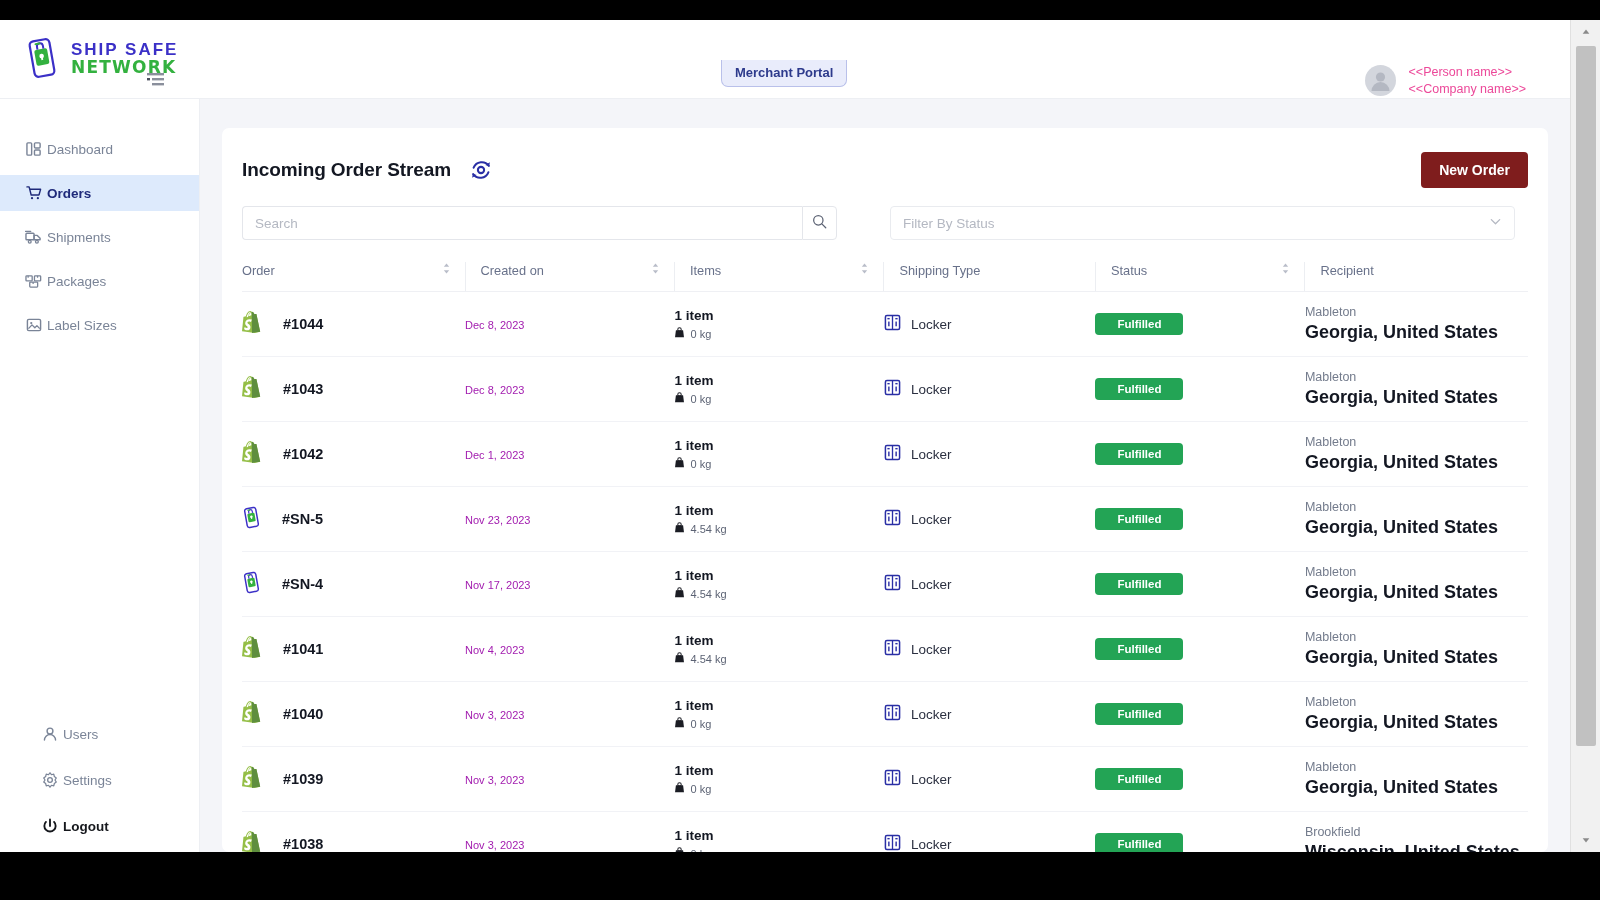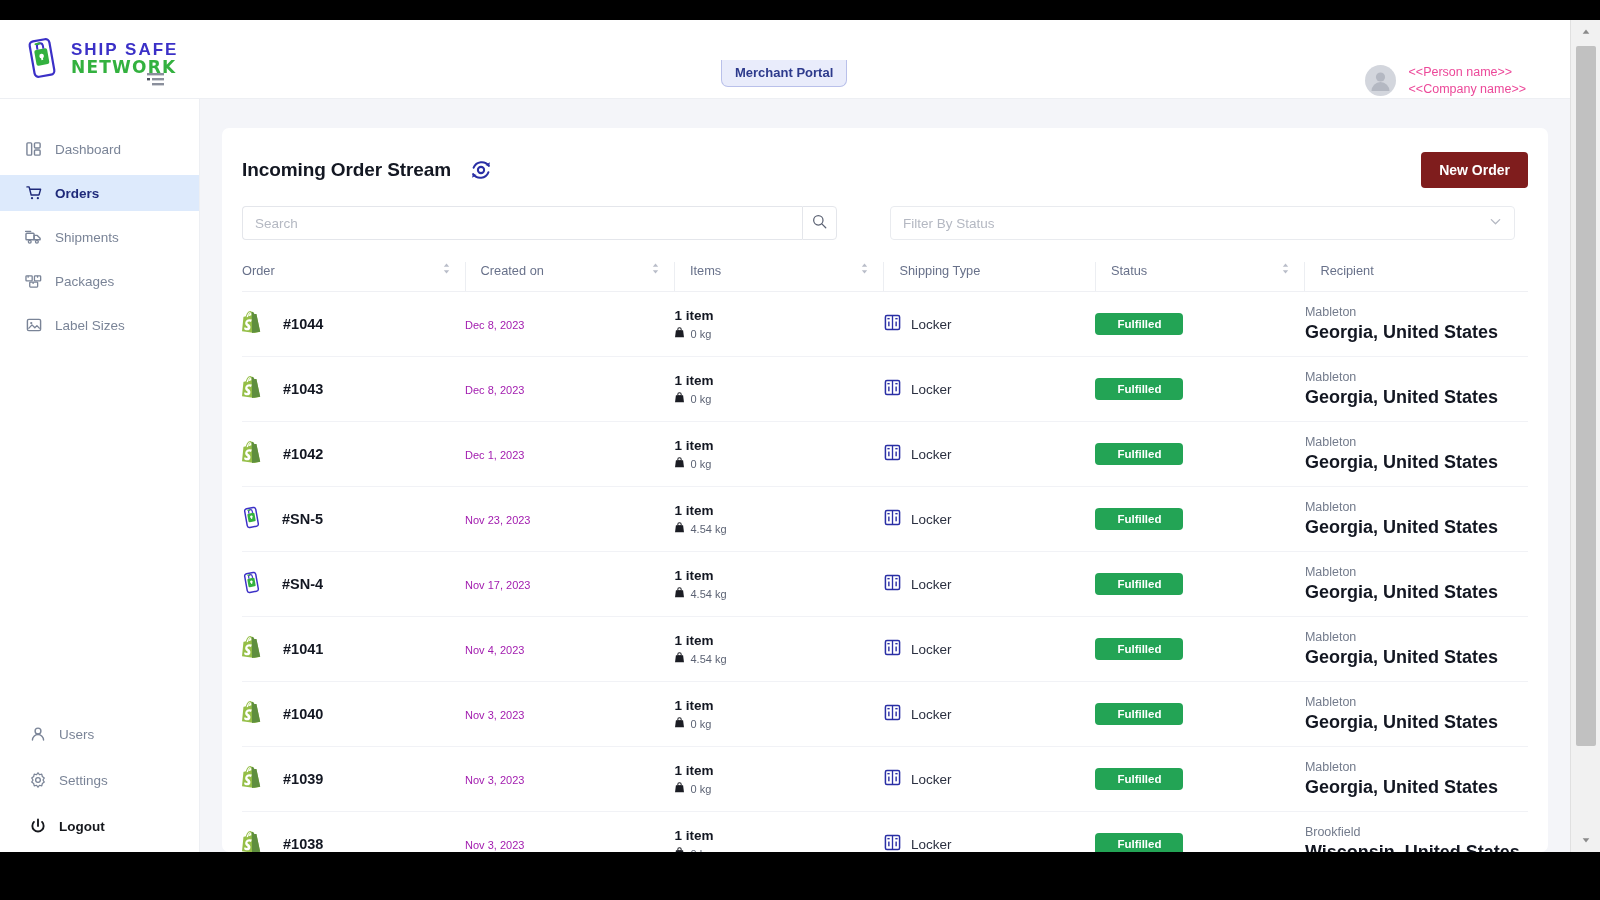--- a/index.html
+++ b/index.html
@@ -58,28 +58,28 @@
   }
   .user-names { display: flex; flex-direction: column; line-height: 1.35; }
   .user-names span { font-size: 12.5px; color: #ec4899; }
 
   
   .sidebar {
     position: absolute; left: 0; top: 79px; width: 200px; height: 753px;
     background: #fff; border-right: 1px solid #edeff3;
   }
   .nav-item {
-    display: flex; align-items: center; gap: 13px;
+    display: flex; align-items: center; gap: 5px;
     height: 36px; padding-left: 25px; cursor: pointer;
     font-size: 13.5px; color: #7a8497;
   }
   .nav-item .ic { width: 17px; height: 17px; display:flex; align-items:center; justify-content:center; flex: none; }
   .nav-item.active { background: #ddeafc; color: #1f2a7a; font-weight: 700; }
   .nav-top { padding-top: 32px; display: flex; flex-direction: column; gap: 8px; }
-  .nav-bottom { position: absolute; left: 4px; bottom: 8px; width: 100%; display: flex; flex-direction: column; gap: 10px; }
+  .nav-bottom { position: absolute; left: 16px; bottom: 8px; width: 100%; display: flex; flex-direction: column; gap: 10px; }
   .nav-item.logout { color: #16181d; font-weight: 700; }
 
   
   .main {
     position: absolute; left: 200px; top: 79px; width: 1370px; height: 753px;
     background: #f4f5f9; padding: 29px 22px 0 22px;
   }
   .card {
     background: #fff; border-radius: 7px; height: 100%;
     padding: 22px 20px 0 20px; position: relative; overflow: hidden;

